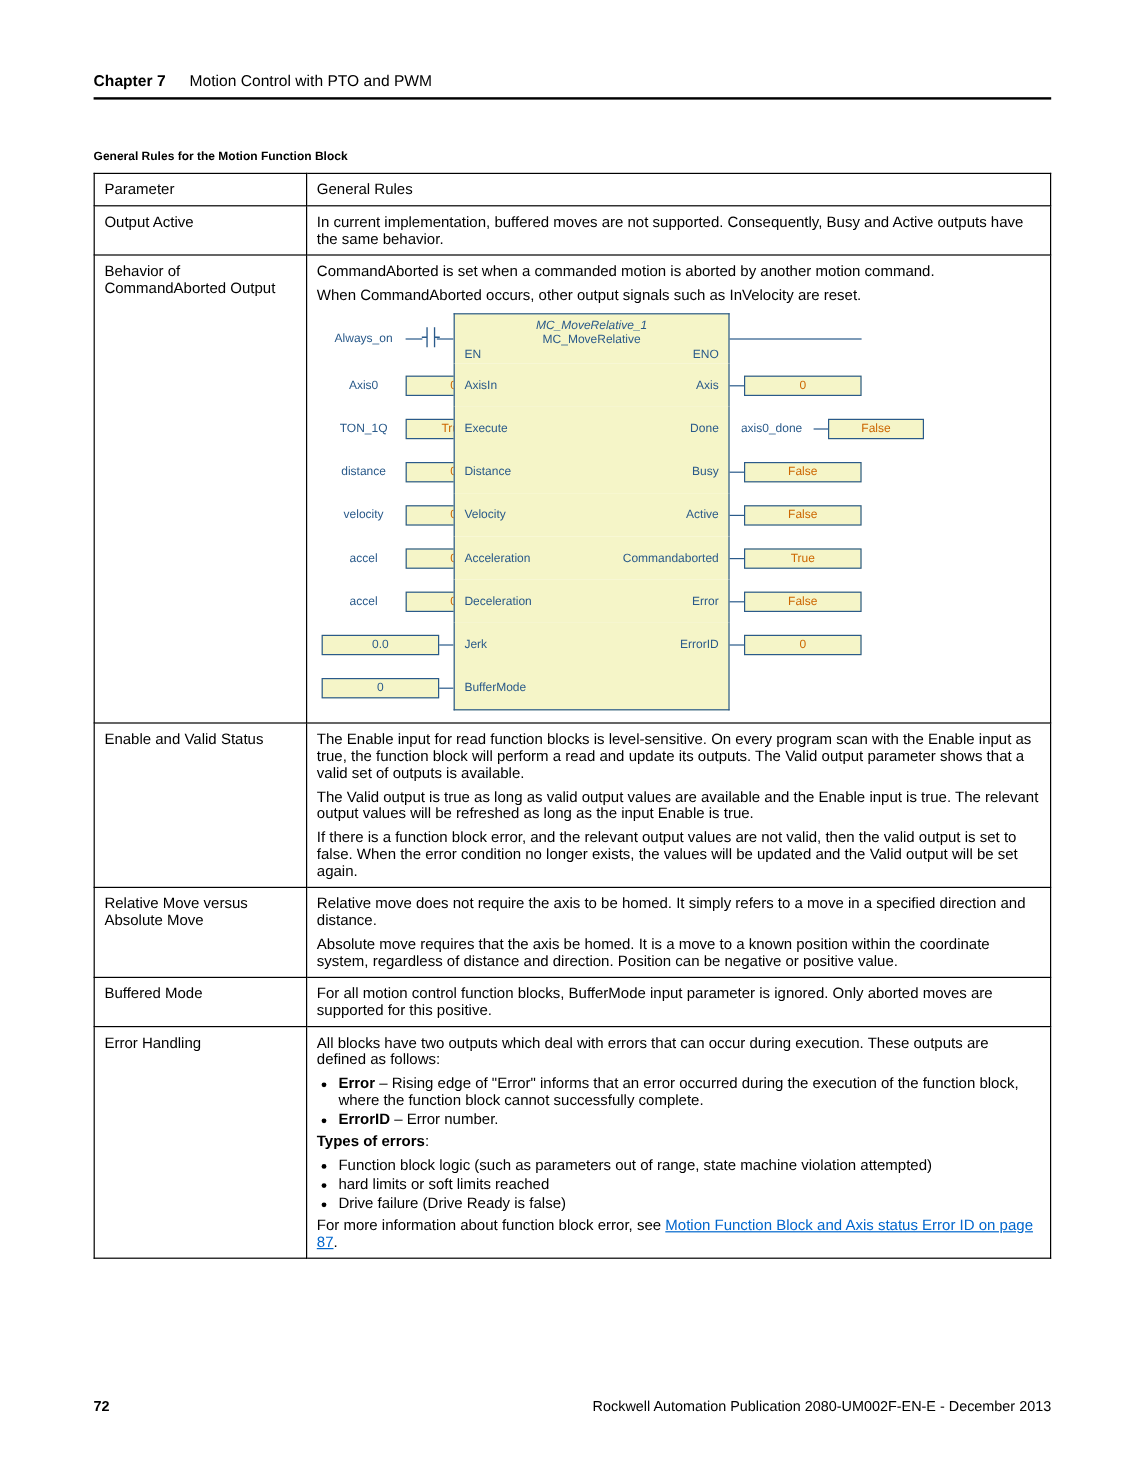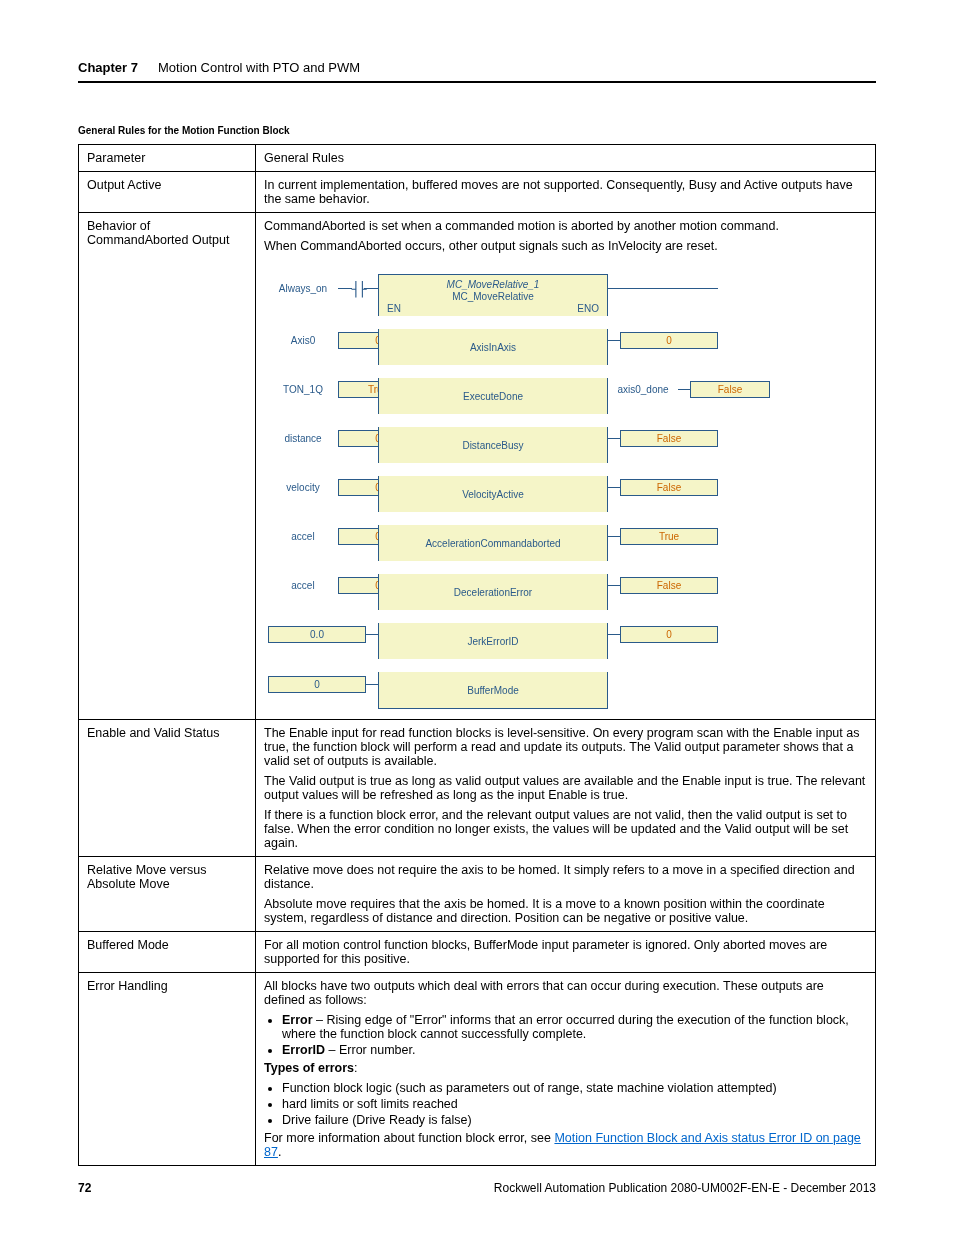--- a/index.html
+++ b/index.html
@@ -86,26 +86,25 @@
     justify-content: center;
     align-items: center;
     position: relative;
   }
   .fb-center {
     flex: 1;
     border-left: 1px solid #2a5a8a;
     border-right: 1px solid #2a5a8a;
     background: #f5f5c8;
     display: flex;
-    justify-content: center;
+    justify-content: space-between;
     align-items: center;
     padding: 6px 8px;
     min-height: 24px;
     position: relative;
-    margin-top: 13px;
   }
   .fb-center.top {
     border-top: 1px solid #2a5a8a;
     flex-direction: column;
     gap: 1px;
     padding: 4px 8px 2px 8px;
   }
   .fb-center.bottom {
     border-bottom: 1px solid #2a5a8a;
   }
@@ -157,21 +156,21 @@
   .rail .valbox { flex: 1; }
   .contact {
     display:flex; align-items:center; justify-content:center; gap:0;
     width:100%;
   }
   .contact .line { height:1px; background:#2a5a8a; flex:1; }
   .contact .bars { font-family: monospace; color:#2a5a8a; font-size:14px; letter-spacing:-2px;}
 
   .footer {
     position: absolute;
-    bottom: 40px;
+    bottom: 56px;
     left: 78px;
     right: 78px;
     display: flex;
     justify-content: space-between;
     font-size: 12px;
   }
   .footer .pnum { font-weight: bold; }
 </style>
 </head>
 <body>

